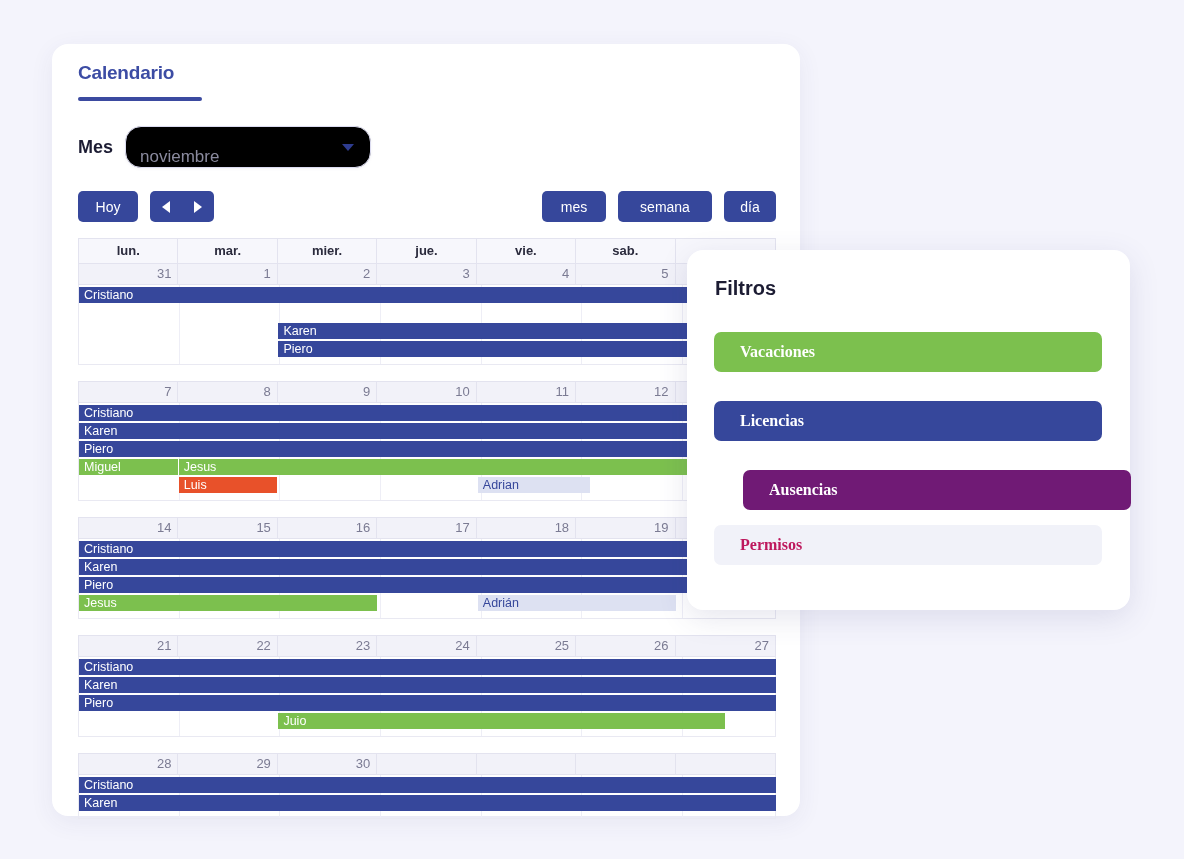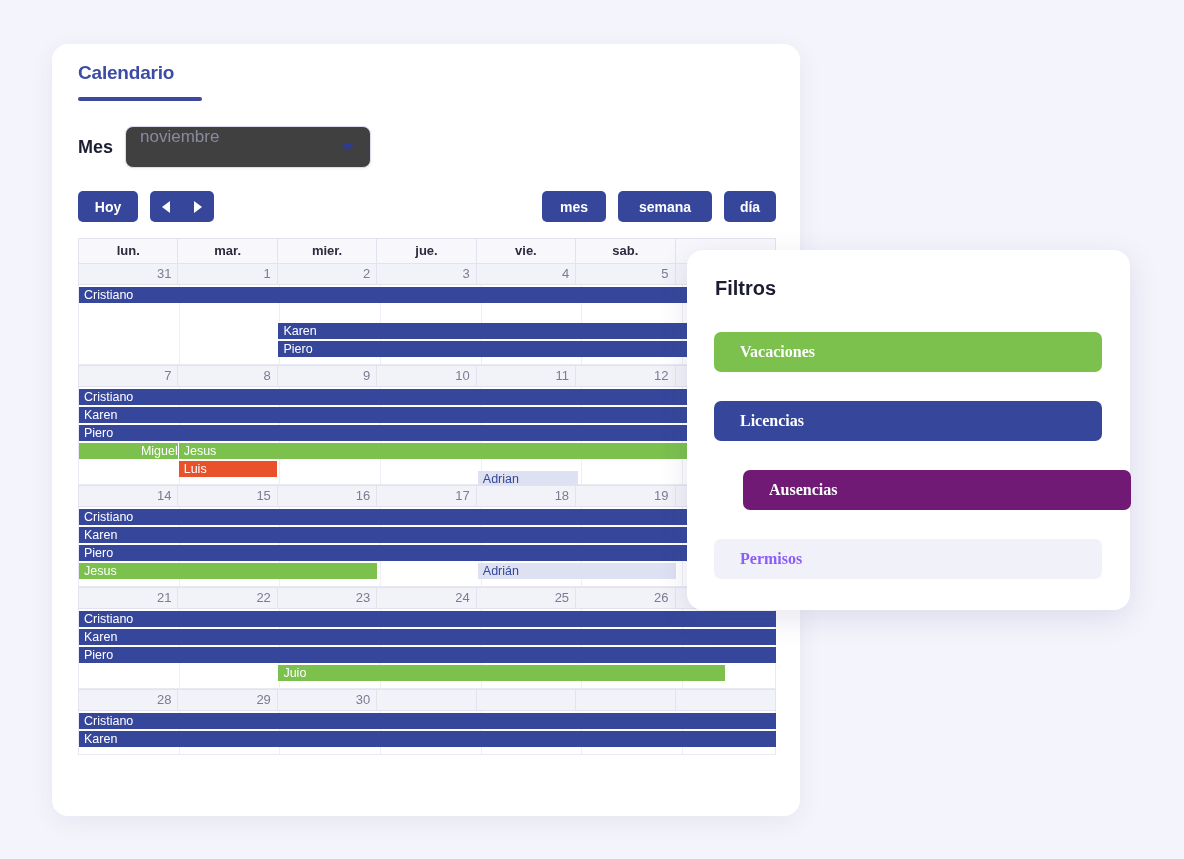--- a/index.html
+++ b/index.html
@@ -56,25 +56,25 @@
     font-size: 18px;
     font-weight: bold;
     color: #1c1c33;
     margin-right: 12px;
   }
   #month-select {
     position: relative;
     width: 244px;
     height: 40px;
     border: 1px solid #dcdcf0;
-    border-radius: 8px;
-    background: #404040;
+    border-radius: 16px;
+    background: #000000;
     box-shadow: 0 1px 3px rgba(80,80,140,0.07);
     display: flex;
-    align-items: flex-start;
+    align-items: flex-end;
   }
   #month-value {
     margin-left: 14px;
     font-size: 17px;
     color: #8a8a9e;
   }
   #month-caret {
     position: absolute;
     right: 16px;
     top: 17px;
@@ -85,21 +85,21 @@
   }
   
   .tb-btn {
     position: absolute;
     background: #36479b;
     color: #fff;
     border: none;
     border-radius: 5px;
     font-family: "Liberation Sans", sans-serif;
     font-size: 14px;
-    font-weight: bold;
+    font-weight: normal;
     height: 31px;
     cursor: pointer;
     padding: 0 14px;
     display: flex;
     align-items: center;
     justify-content: center;
   }
   #btn-hoy   { left: 26px;  top: 147px; width: 60px; }
   #navgroup  { position:absolute; left: 98px; top: 147px; height: 31px;
                background:#36479b; border-radius:5px; display:flex; align-items:center; }
@@ -129,21 +129,21 @@
     text-align: center;
     font-size: 13px;
     font-weight: bold;
     color: #2b2b3d;
     padding: 4px 0 5px 0;
     border-right: 1px solid #e3e3ef;
     box-sizing: border-box;
   }
   .dayhead-cell:last-child { border-right: none; }
 
-  .week { position: relative; margin-bottom: 0; }
+  .week { position: relative; margin-bottom: 16px; }
   .week-dates {
     display: flex;
     background: #f2f2f9;
     border: 1px solid #e3e3ef;
     box-sizing: border-box;
   }
   .date-cell {
     width: 99.71px;
     text-align: right;
     font-size: 13px;
@@ -212,21 +212,21 @@
     font-family: Liberation Serif, serif;
     font-size: 16px;
     font-weight: bold;
     padding-left: 26px;
     cursor: pointer;
     box-sizing: border-box;
   }
   #flt-vacaciones { top: 82px;  background: #7cc04e; color: #ffffff; }
   #flt-licencias  { top: 151px; background: #36479b; color: #ffffff; }
   #flt-ausencias  { top: 220px; background: #701a75; color: #ffffff; margin-left: 29px; }
-  #flt-permisos   { top: 289px; background: #f1f2f9; color: #8b5cf6; }
+  #flt-permisos   { top: 275px; background: #f1f2f9; color: #be185d; }
 </style>
 </head>
 <body>
 
 <div id="page">
 
   <div id="calendar-card">
 
     <div id="page-title">Calendario</div>
     <div id="title-underline"></div>
@@ -288,24 +288,24 @@
               <div class="date-cell">9</div>
               <div class="date-cell">10</div>
               <div class="date-cell">11</div>
               <div class="date-cell">12</div>
               <div class="date-cell"></div>
             </div>
             <div class="week-body" style="height: 98px;">
               <div class="event ev-licencia" style="left: 0px; width: 696.97px; top: 2px;">Cristiano</div>
               <div class="event ev-licencia" style="left: 0px; width: 696.97px; top: 20px;">Karen</div>
               <div class="event ev-licencia" style="left: 0px; width: 696.97px; top: 38px;">Piero</div>
-              <div class="event ev-vacacion" style="left: 0px; width: 98.71px; top: 56px; text-align: right;">Miguel</div>
+              <div class="event ev-vacacion" style="left: 0px; width: 98.71px; top: 56px;">Miguel</div>
               <div class="event ev-vacacion" style="left: 99.71px; width: 597.26px; top: 56px;">Jesus</div>
               <div class="event ev-ausencia" style="left: 99.71px; width: 98.71px; top: 74px;">Luis</div>
-              <div class="event ev-permiso" style="left: 398.84px; width: 100px; top: 84px;">Adrian</div>
+              <div class="event ev-permiso" style="left: 398.84px; width: 112px; top: 74px;">Adrian</div>
             </div>
           </div>
           <div class="week">
             <div class="week-dates">
               <div class="date-cell">14</div>
               <div class="date-cell">15</div>
               <div class="date-cell">16</div>
               <div class="date-cell">17</div>
               <div class="date-cell">18</div>
               <div class="date-cell">19</div>

